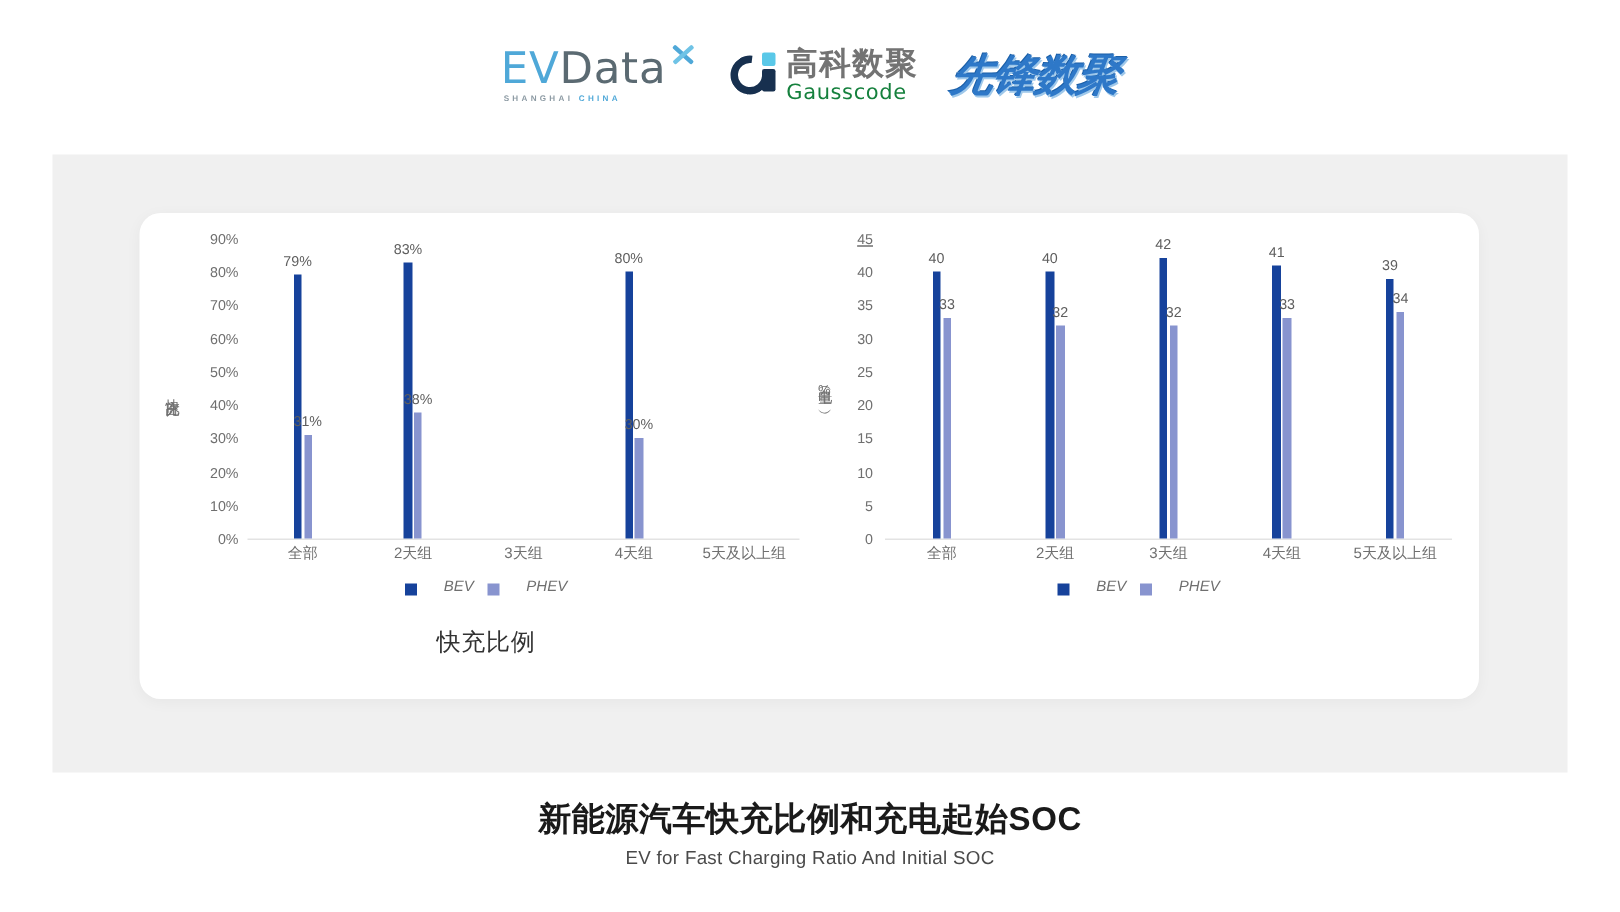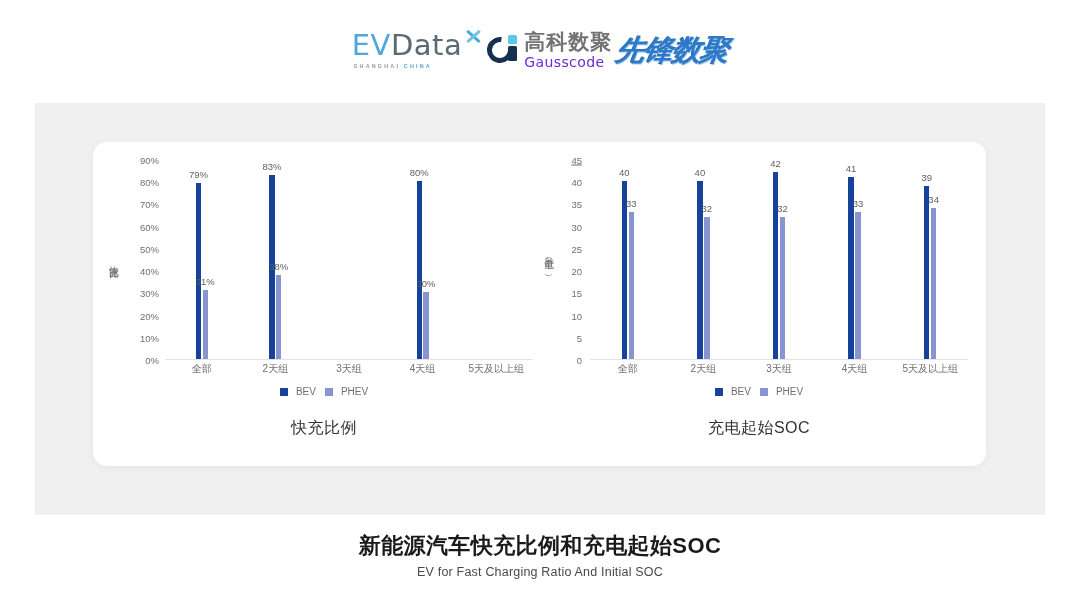--- a/index.html
+++ b/index.html
@@ -16,21 +16,21 @@
   }
 
   
   #logo-bar {
     position: absolute;
     left: 0; top: 22px;
     width: 1080px; height: 56px;
     display: flex;
     align-items: center;
     justify-content: center;
-    gap: 4px;
+    gap: 22px;
   }
   .logo-block { display: flex; flex-direction: column; justify-content: center; }
 
   
   #logo-evdata { align-items: flex-start; }
   .evdata-row { display: flex; align-items: flex-start; }
   .evdata-word {
     font-family: "DejaVu Sans", sans-serif;
     font-size: 29px;
     letter-spacing: 0.5px;
@@ -98,21 +98,21 @@
   .gauss-text { display: flex; flex-direction: column; line-height: 1; }
   .gauss-cn {
     font-size: 21px;
     font-weight: 700;
     color: #737373;
     letter-spacing: 1px;
     font-family: "DejaVu Sans", sans-serif;
   }
   .gauss-en {
     font-size: 14px;
-    color: #6d28d9;
+    color: #15803d;
     letter-spacing: 0.4px;
     margin-top: 2px;
     font-family: "DejaVu Sans", sans-serif;
   }
 
   
   #logo-xianfeng {
     font-size: 29px;
     font-weight: 700;
     font-style: italic;
@@ -245,21 +245,21 @@
     position: absolute;
     top: 226px;
     left: 0; right: 0;
     display: flex;
     justify-content: center;
     align-items: center;
     gap: 9px;
     font-size: 10px;
     color: #6F6F6F;
   }
-  .legend-item { display: flex; align-items: center; gap: 8px; }
+  .legend-item { display: flex; align-items: flex-end; gap: 18px; font-style: italic; }
   .legend-swatch { width: 8px; height: 8px; display: inline-block; }
   .legend-swatch.bev  { background: #16429B; }
   .legend-swatch.phev { background: #8894CF; }
 
   .chart-title {
     position: absolute;
     top: 258px;
     left: 0; right: 0;
     text-align: center;
     font-size: 16px;
@@ -456,20 +456,19 @@
       <div class="legend">
         <span class="legend-item">
           <span class="legend-swatch bev" style="background: rgb(22, 66, 155);"></span>
           <span>BEV</span>
         </span>
         <span class="legend-item">
           <span class="legend-swatch phev" style="background: rgb(136, 148, 207);"></span>
           <span>PHEV</span>
         </span>
       </div>
-      <div class="chart-title">充电起始SOC</div>
     </div>
 </div>
 
 <div id="footer">
   <div id="footer-title">新能源汽车快充比例和充电起始SOC</div>
   <div id="footer-subtitle">EV for Fast Charging Ratio And Initial SOC</div>
 </div>
 
 </body></html>

